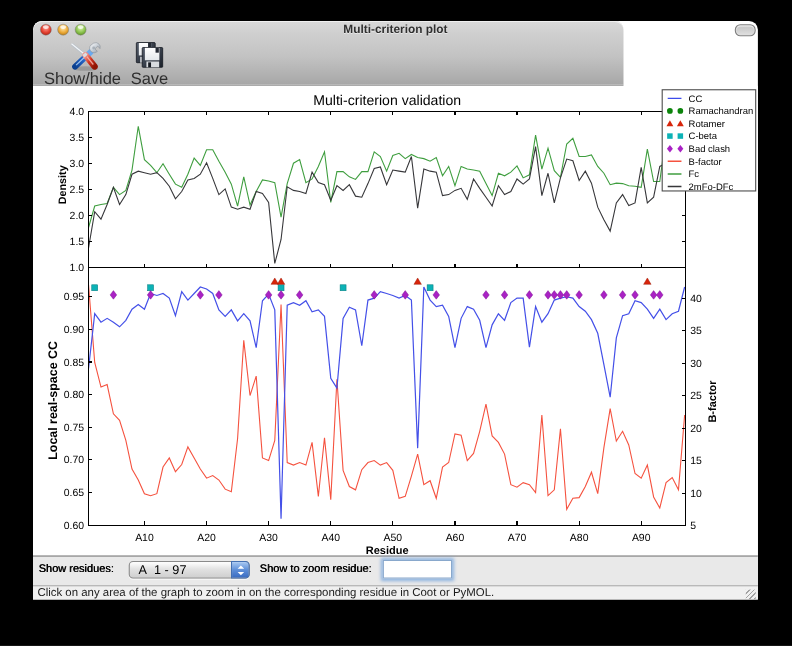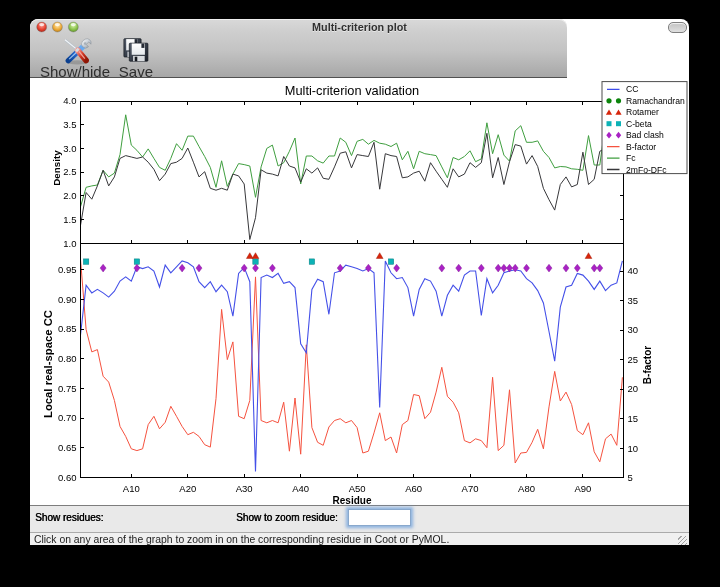--- a/index.html
+++ b/index.html
@@ -229,20 +229,27 @@
 <text x="626" y="149.6" font-size="8.6">B-factor</text>
 <line x1="607" y1="158.1" x2="619.5" y2="158.1" stroke="#3f9e3f" stroke-width="1.3"></line>
 <text x="626" y="161.1" font-size="8.6">Fc</text>
 <line x1="607" y1="169.5" x2="619.5" y2="169.5" stroke="#37373a" stroke-width="1.3"></line>
 <text x="626" y="172.5" font-size="8.6">2mFo-DFc</text>
       </g>
     </svg>
   </div>
   <div id="controls">
     <div class="blab" style="position:absolute;left:5px;top:6px;">Show residues:</div>
+    <div id="dropdown">
+      <div style="position:absolute;left:8px;top:2px;font-size:11.5px;color:#000;">A&nbsp;&nbsp;1 - 97</div>
+      <div id="dropstep">
+        <div style="position:absolute;left:4.5px;top:2.5px;width:0;height:0;border-left:3px solid transparent;border-right:3px solid transparent;border-bottom:3.5px solid #fff;"></div>
+        <div style="position:absolute;left:4.5px;bottom:2.5px;width:0;height:0;border-left:3px solid transparent;border-right:3px solid transparent;border-top:3.5px solid #fff;"></div>
+      </div>
+    </div>
     <div class="blab" style="position:absolute;left:206px;top:6px;">Show to zoom residue:</div>
     <div id="zoominput"></div>
   </div>
   <div id="status">
     <div style="position:absolute;left:4px;top:1px;">Click on any area of the graph to zoom in on the corresponding residue in Coot or PyMOL.</div>
     <div style="position:absolute;right:2px;bottom:1px;width:9px;height:9px;
       background:repeating-linear-gradient(135deg, transparent 0 2px, #a2a2a2 2px 3px);"></div>
   </div>
 </div>
 

